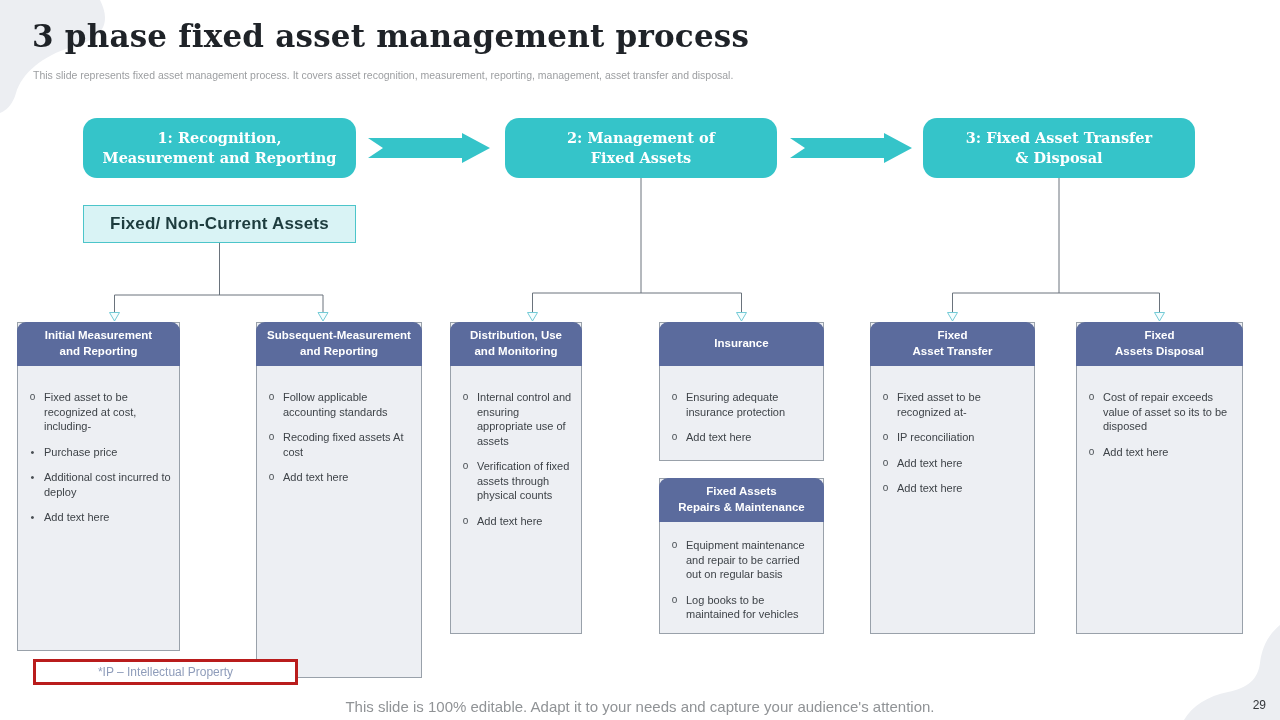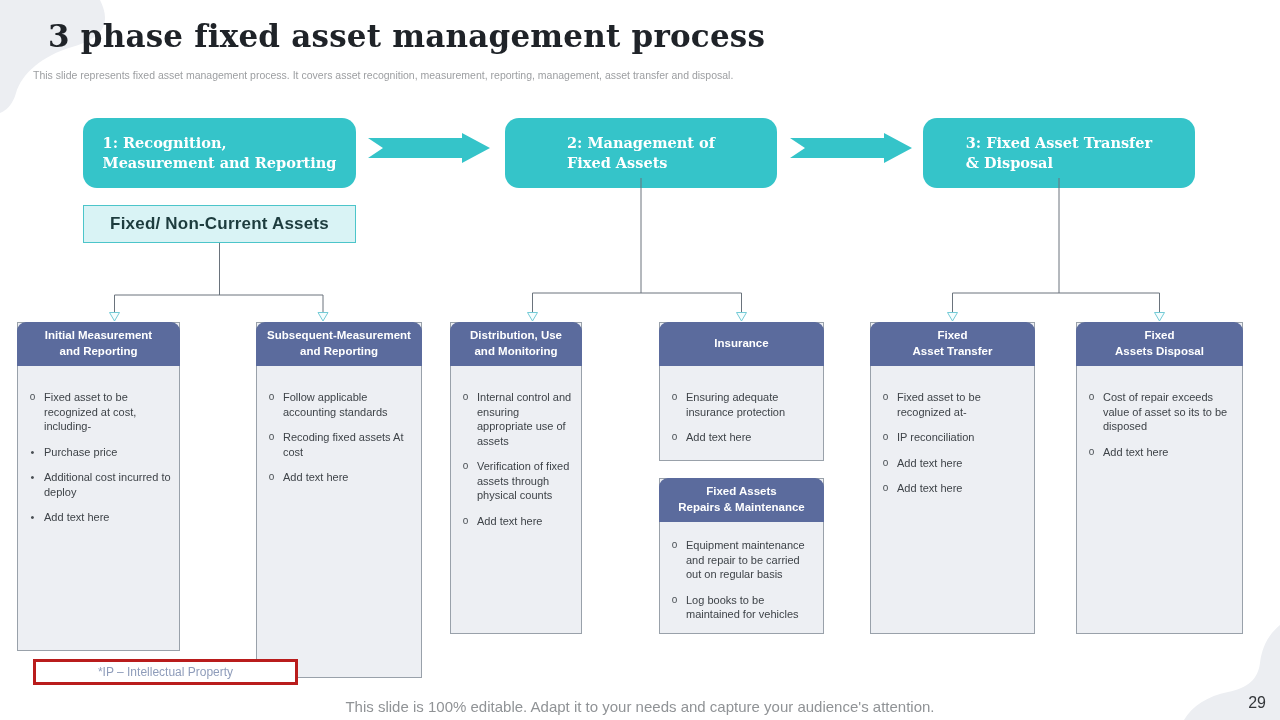--- a/index.html
+++ b/index.html
@@ -3,27 +3,27 @@
 <meta charset="utf-8">
 <style>
   html,body{margin:0;padding:0;background:#888;}
   .slide{position:relative;width:1280px;height:720px;background:#ffffff;overflow:hidden;
          font-family:"Liberation Sans",sans-serif;}
 
   
   .blob{position:absolute;pointer-events:none;}
 
   
-  .title{position:absolute;left:48px;top:18px;font-family:"DejaVu Serif",serif;
+  .title{position:absolute;left:32px;top:18px;font-family:"DejaVu Serif",serif;
          font-weight:700;font-size:31px;color:#1f2328;letter-spacing:.2px;}
   .subtitle{position:absolute;left:33px;top:69px;font-size:10.5px;color:#9c9ea1;}
 
   
-  .phase{position:absolute;top:118px;height:70px;border-radius:14px;background:#35c4c9;
-         color:#fff;display:flex;align-items:center;justify-content:center;text-align:left;
+  .phase{position:absolute;top:118px;height:60px;border-radius:14px;background:#35c4c9;
+         color:#fff;display:flex;align-items:center;justify-content:center;text-align:center;
          font-family:"DejaVu Serif",serif;font-weight:700;font-size:14.5px;line-height:1.4;}
   .p1{left:83px;width:273px}.p2{left:505px;width:272px}.p3{left:923px;width:272px}
   .flow-arrow{position:absolute;top:133px;width:122px;height:30px;}
   .a1{left:368px}.a2{left:790px}
 
   
   .asset-label{position:absolute;left:83px;top:205px;width:273px;height:38px;
          background:#d9f3f5;border:1.5px solid #4cc5ca;box-sizing:border-box;
          display:flex;align-items:center;justify-content:center;
          font-weight:700;font-size:17px;color:#1d3c3e;letter-spacing:.2px;}
@@ -51,21 +51,21 @@
   .marker.circle{font-size:10px;}
   .marker.dot{font-size:11px;}
   .bullet-text{flex:1;padding-right:2px;}
 
   
   .ip-note{position:absolute;left:33px;top:659px;width:265px;height:26px;
         border:3px solid #b91c1c;box-sizing:border-box;display:flex;align-items:center;
         justify-content:center;font-size:12px;color:#8e9cba;background:#fff;}
   .footer{position:absolute;left:0;right:0;bottom:5px;text-align:center;
         font-size:15px;color:#909396;}
-  .page-num{position:absolute;right:14px;bottom:8px;font-size:16px;color:#33363a;}
+  .page-num{position:absolute;right:14px;bottom:8px;font-size:12px;color:#33363a;}
 </style>
 </head>
 <body>
 
 <div class="slide">
 
   <svg class="blob" style="left:0;top:0" width="140" height="120">
     <path d="M0 0 L100 0 C113 26 100 39 72 47 C42 56 22 73 16 93 C13 104 6 111 0 113 Z" fill="#eceef2"></path>
   </svg>
   <svg class="blob" style="left:1180px;top:625px" width="100" height="95">

